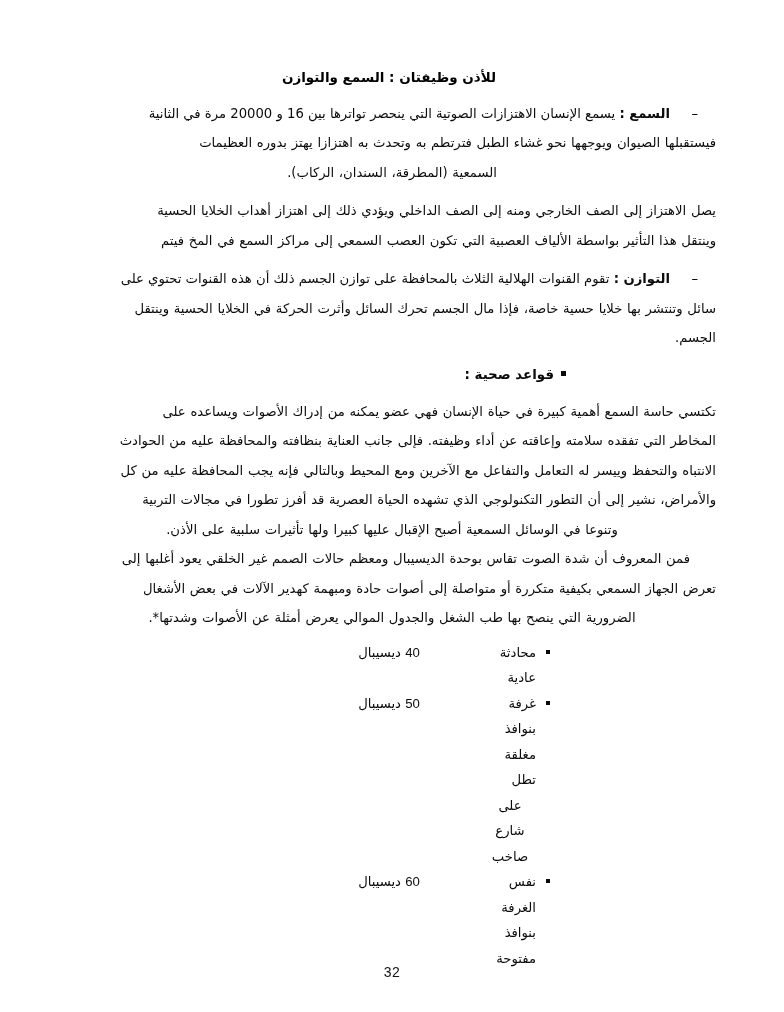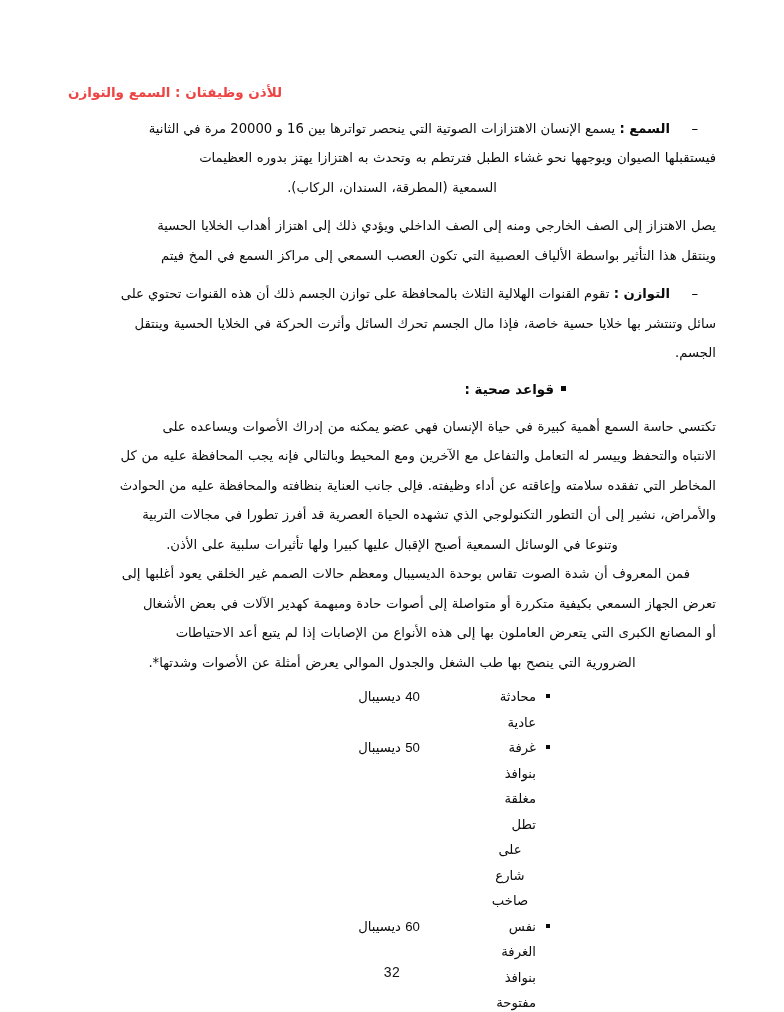--- a/index.html
+++ b/index.html
@@ -26,27 +26,27 @@
     position: absolute;
     right: 68px;
     left: 68px;
     top: 70px;
     bottom: 60px;
   }
 
   
   .line-title {
     direction: rtl;
-    text-align: left;
+    text-align: center;
     font-size: 13.5px;
     line-height: 1.0;
-    color: #ef4444;
+    color: #000000;
     font-weight: 700;
     letter-spacing: 0px;
-    margin: 16px 0 14px 0;
+    margin: 1px 0 14px 0;
     padding-right: 6px;
   }
   .para {
     direction: rtl;
     text-align: justify;
     text-align-last: right;
     font-size: 13.2px;
     line-height: 29.5px;
     color: #0b0b0b;
     margin: 0;
@@ -195,28 +195,27 @@
 
     <div class="block-gap-s"></div>
 
     <div class="sec-head">
       <span class="sq"></span><span>قواعد صحية :</span>
     </div>
 
     <div class="block-gap-s"></div>
 
     <div class="para">تكتسي حاسة السمع أهمية كبيرة في حياة الإنسان فهي عضو يمكنه من إدراك الأصوات ويساعده على</div>
+    <div class="para">المخاطر التي تفقده سلامته وإعاقته عن أداء وظيفته. فإلى جانب العناية بنظافته والمحافظة عليه من الحوادث</div>
     <div class="para">الانتباه والتحفظ وييسر له التعامل والتفاعل مع الآخرين ومع المحيط وبالتالي فإنه يجب المحافظة عليه من كل</div>
-    <div class="para">المخاطر التي تفقده سلامته وإعاقته عن أداء وظيفته. فإلى جانب العناية بنظافته والمحافظة عليه من الحوادث</div>
     <div class="para">والأمراض، نشير إلى أن التطور التكنولوجي الذي تشهده الحياة العصرية قد أفرز تطورا في مجالات التربية</div>
     <div class="para center-last">وتنوعا في الوسائل السمعية أصبح الإقبال عليها كبيرا ولها تأثيرات سلبية على الأذن.</div>
 
     <div class="para indent">فمن المعروف أن شدة الصوت تقاس بوحدة الديسيبال ومعظم حالات الصمم غير الخلقي يعود أغلبها إلى</div>
     <div class="para">تعرض الجهاز السمعي بكيفية متكررة أو متواصلة إلى أصوات حادة ومبهمة كهدير الآلات في بعض الأشغال</div>
-    <div class="para">أو المصانع الكبرى التي يتعرض العاملون بها إلى هذه الأنواع من الإصابات إذا لم يتبع أعد الاحتياطات</div>
     <div class="para center-last">الضرورية التي ينصح بها طب الشغل والجدول الموالي يعرض أمثلة عن الأصوات وشدتها*.</div>
 
     <ul class="levels">
 
       <li>
         <span class="label-cell">
           <span class="sq"></span>
           <span>محادثة عادية</span>
         </span>
         <span class="value-cell">

